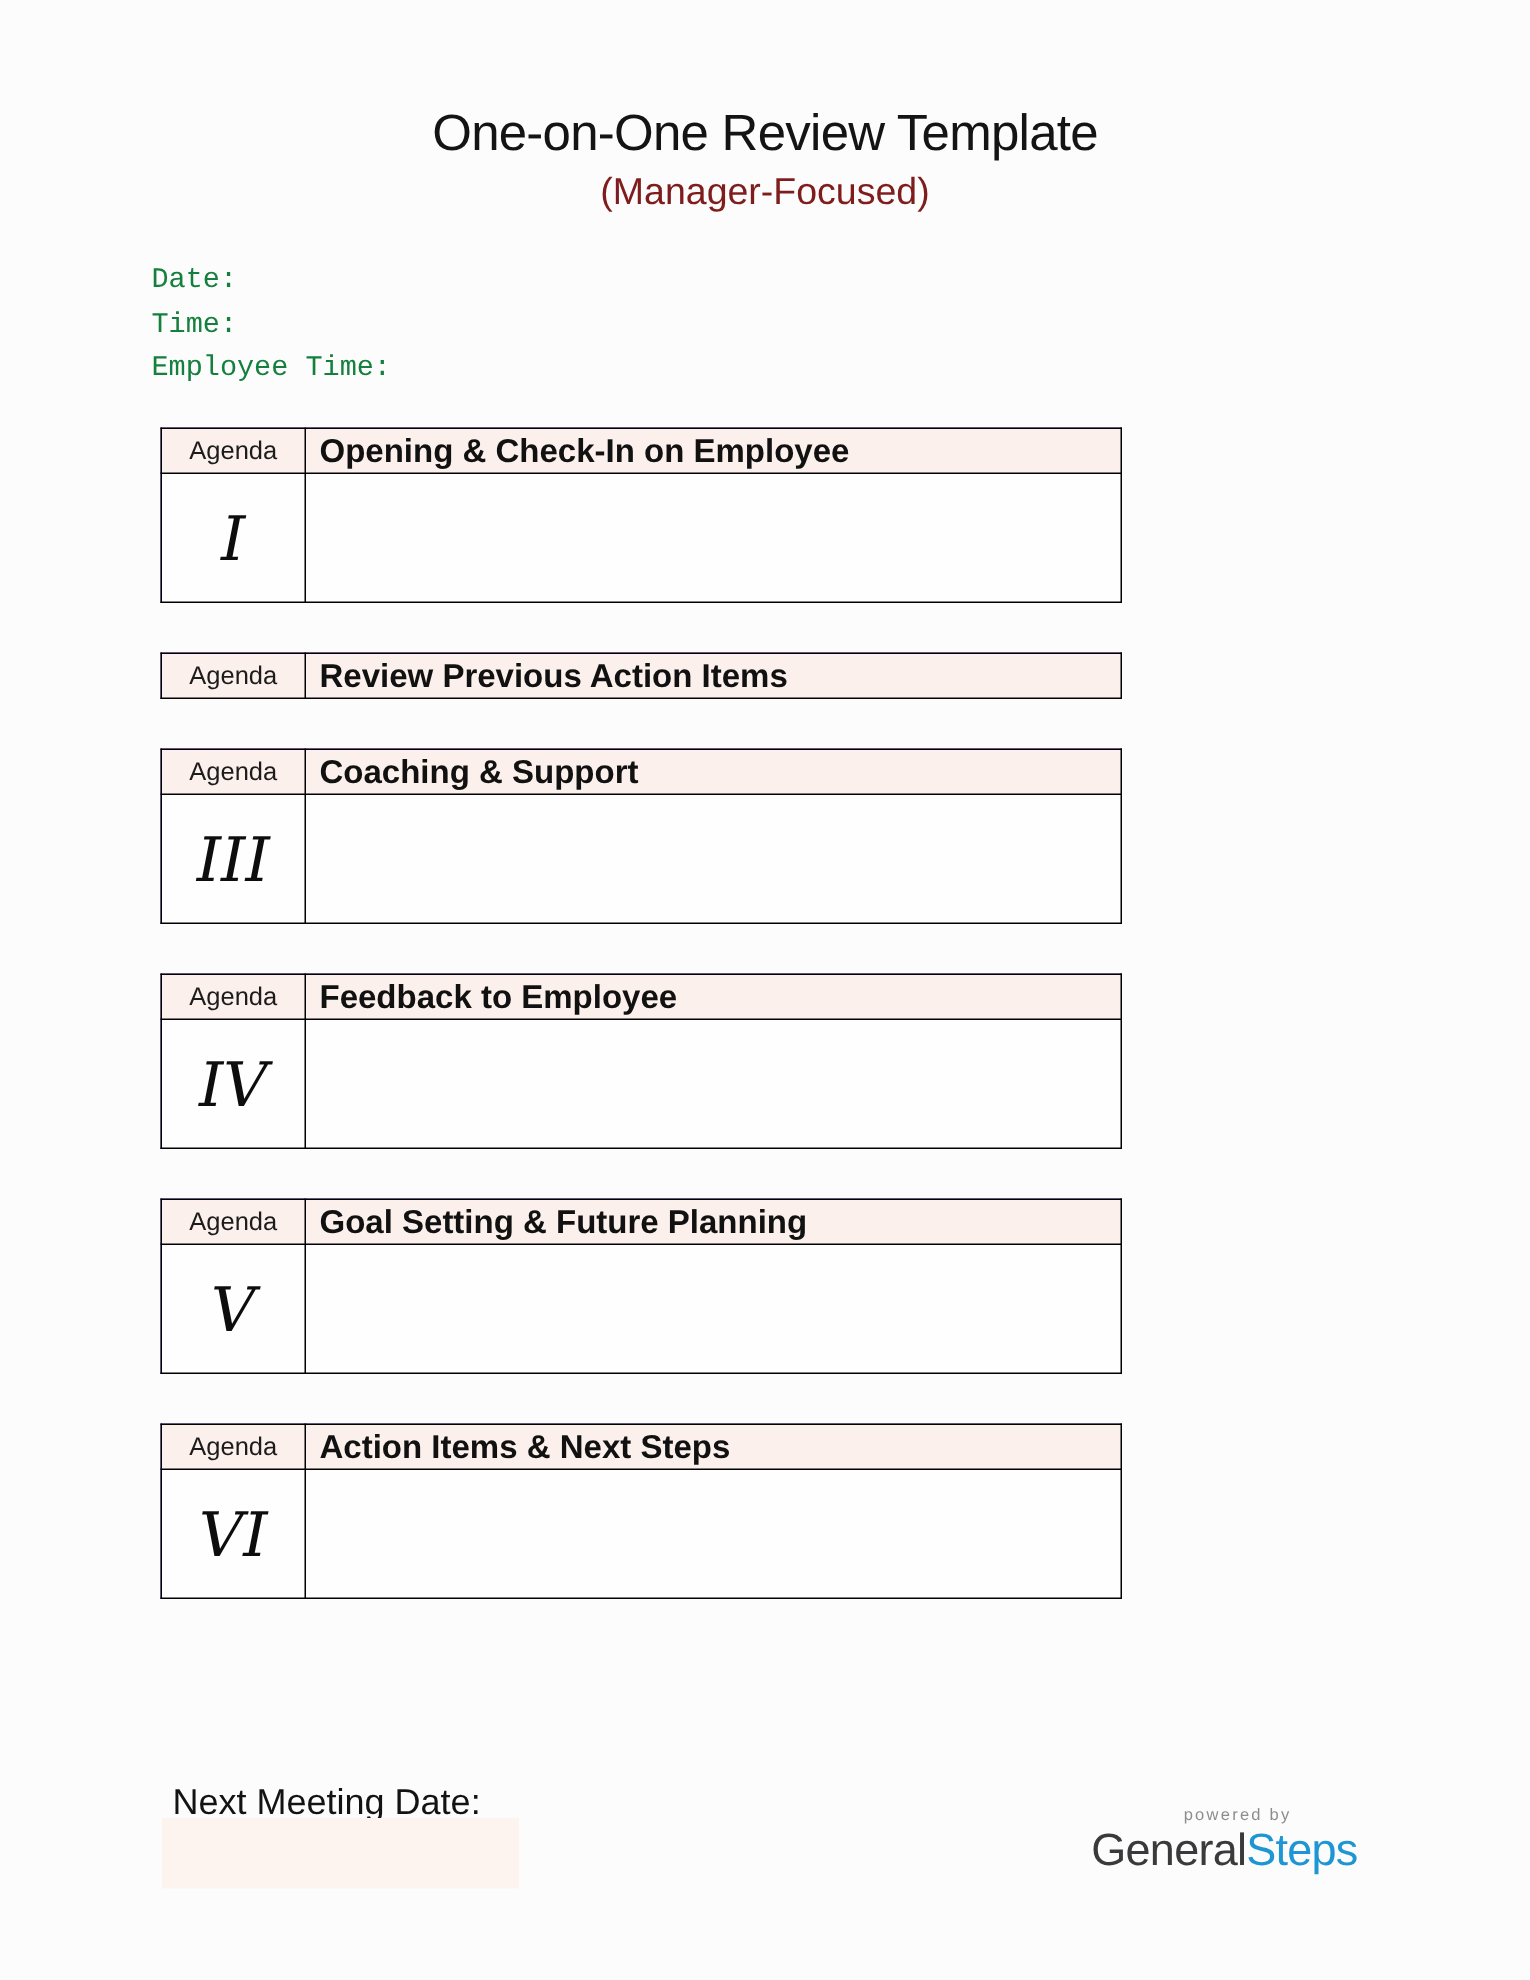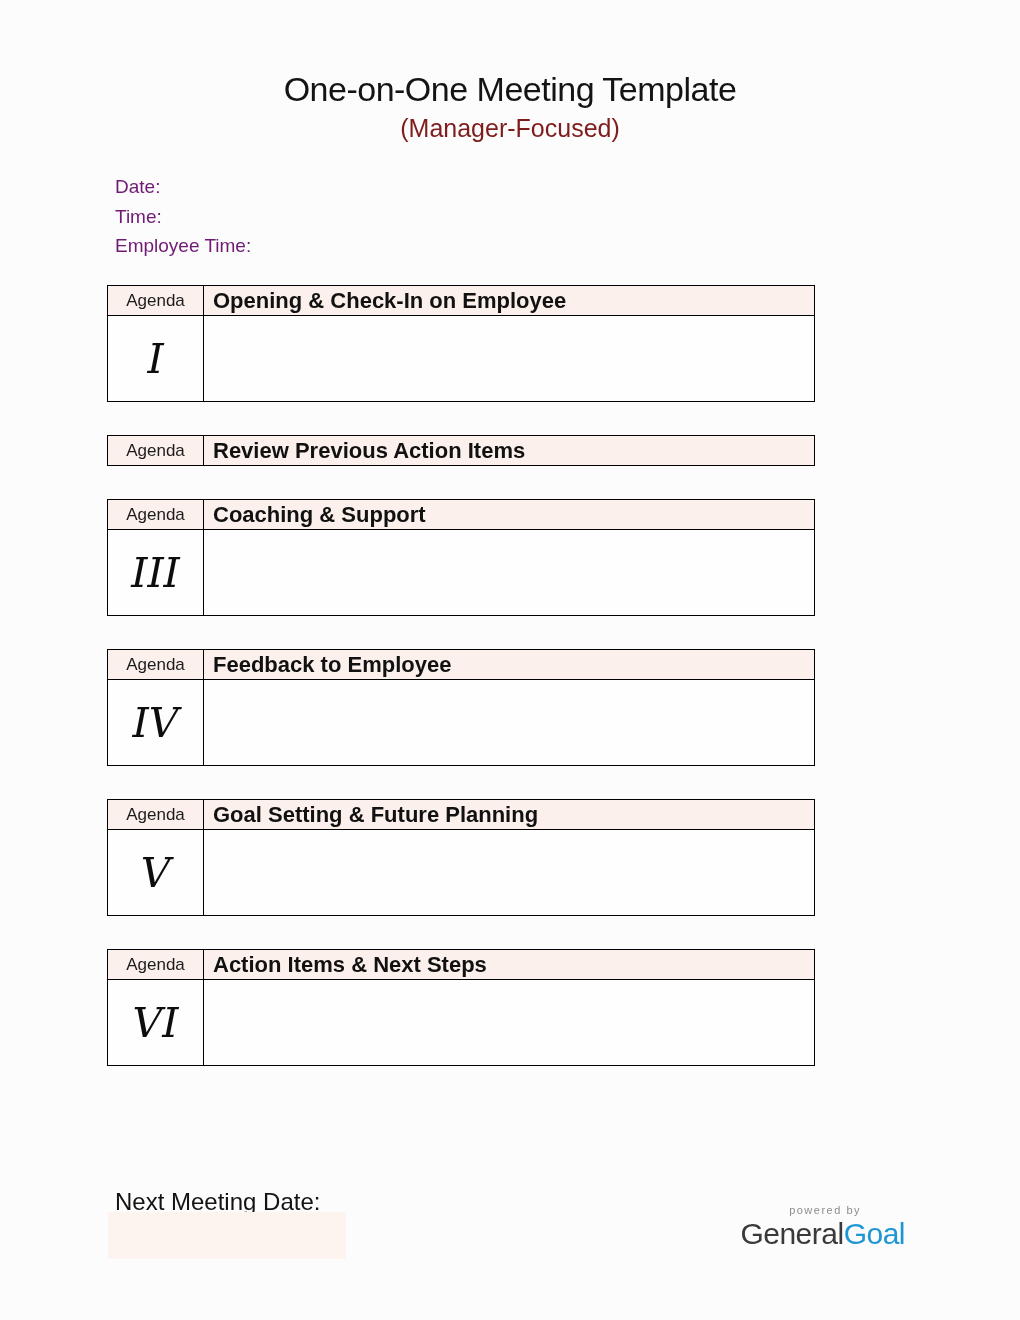--- a/index.html
+++ b/index.html
@@ -17,29 +17,29 @@
     font-size: 34px; font-weight: 400; letter-spacing: -0.5px;
     color: #141414;
   }
   .page-subtitle {
     position: absolute; top: 114px; left: 0; width: 1020px;
     text-align: center;
     font-size: 25px; font-weight: 400;
     color: #7f1d1d;
   }
   .info-block {
-    position: absolute; top: 172px; left: 115px;
-    font-size: 19px; line-height: 29.5px; color: #701a75;
+    position: absolute; top: 172px; left: 101px;
+    font-size: 19px; line-height: 29.5px; color: #15803d; font-family: Liberation Mono, monospace;
   }
   .tables-wrap {
     position: absolute; top: 285px; left: 107px; width: 807px;
   }
   table.agenda-table {
     border-collapse: collapse;
-    width: 708px;
+    width: 641px;
     margin-bottom: 33px;
     background: #8b5cf6;
   }
   table.agenda-table td {
     border: 1.6px solid #000000;
   }
   td.agenda-cell {
     width: 96px;
     height: 30px;
     background: #fcf0ec;
@@ -89,21 +89,21 @@
   .brand-name {
     font-size: 30px; letter-spacing: -0.5px;
     display: block; line-height: 32px;
   }
   .brand-general { color: #3a3a3c; }
   .brand-blue { color: #1e96d3; }
 </style>
 </head>
 <body>
 
-<div class="page-title">One-on-One Meeting Template</div>
+<div class="page-title">One-on-One Review Template</div>
 <div class="page-subtitle">(Manager-Focused)</div>
 
 <div class="info-block">
   <div>Date:</div>
   <div>Time:</div>
   <div>Employee Time:</div>
 </div>
 
 <div class="tables-wrap">
 
@@ -181,14 +181,14 @@
   </tbody>
     </table>
 
 </div>
 
 <div class="next-meeting-label">Next Meeting Date:</div>
 <div class="next-meeting-box"></div>
 
 <div class="brand-block">
   <span class="powered-by">powered by</span>
-  <span class="brand-name"><span class="brand-general">General</span><span class="brand-blue">Goal</span></span>
+  <span class="brand-name"><span class="brand-general">General</span><span class="brand-blue">Steps</span></span>
 </div>
 
 </body></html>

